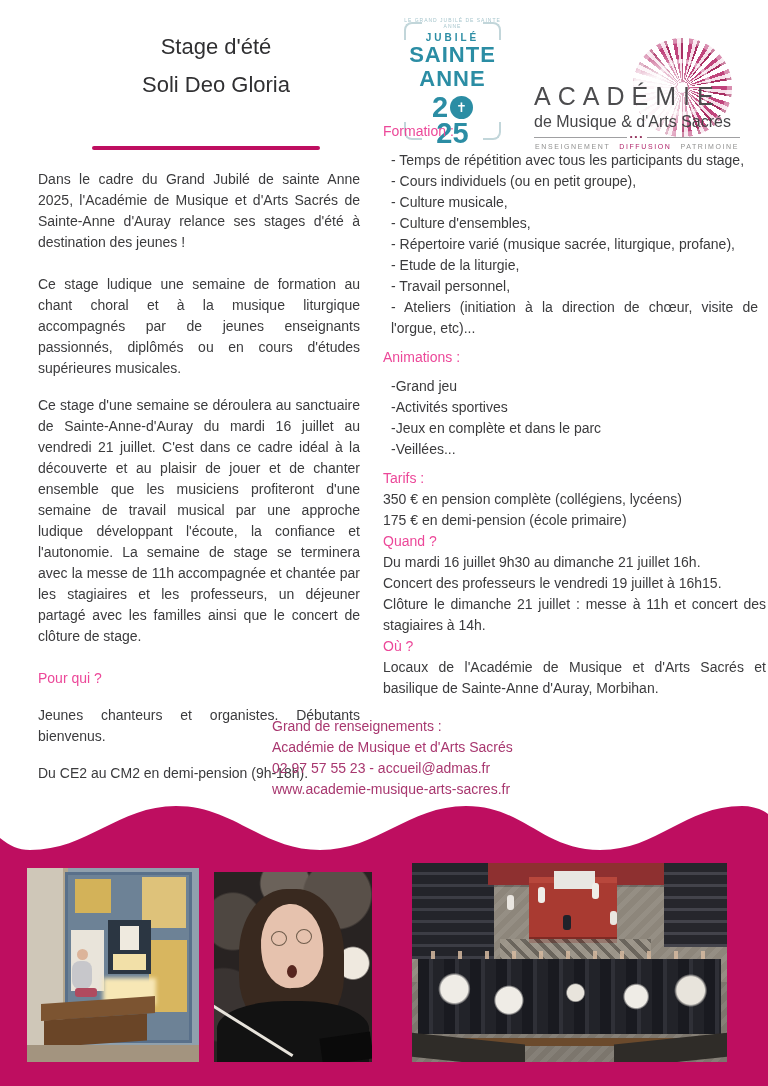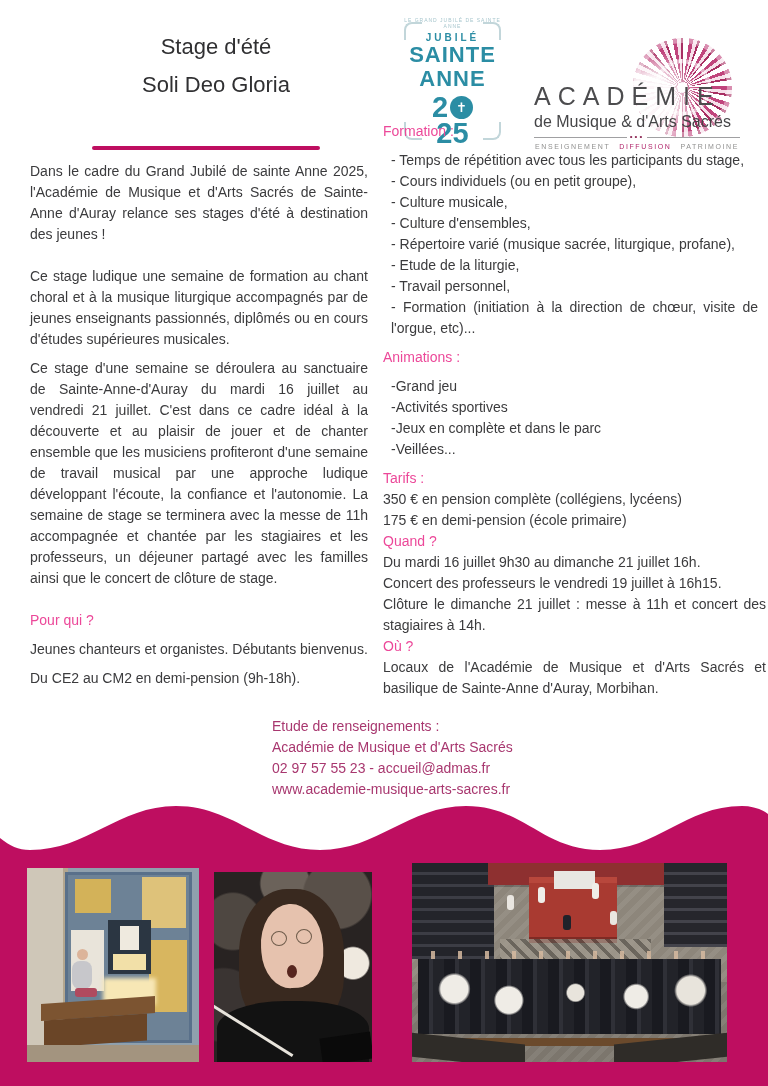--- a/index.html
+++ b/index.html
@@ -45,21 +45,21 @@
   .academie .dots{position:absolute;left:6px;top:108px;width:206px;text-align:center;font-size:8px;
                   letter-spacing:2px;color:#8c2653;background:transparent;}
   .academie .dots span{background:#ffffff;padding:0 3px;}
   .academie .tags{position:absolute;left:6px;top:119px;width:206px;display:flex;gap:9px;
                   justify-content:center;font-size:7px;letter-spacing:1.6px;color:#90908f;}
   .academie .tags .hl{color:#b0246a;}
 
   
   .left-col{position:absolute;left:22px;top:153px;width:354px;font-size:14px;line-height:21px;
             text-align:justify;}
-  .left-col p{margin:8px;}
+  .left-col p{margin:16px;}
   .left-col .gap{margin-top:21px;}
   .heading{color:#ec4899;margin:0;}
   .right-col{position:absolute;left:383px;top:121px;width:383px;font-size:14px;line-height:21px;}
   .right-col ul{list-style:none;margin:8px;padding:0;}
   .right-col li{text-align:justify;}
   .right-col p{margin:0;text-align:justify;}
   .mt27{margin-top:27px;} .mt26{margin-top:26px;} .mt24{margin-top:24px;}
 
   
   .contact{position:absolute;left:272px;top:716px;font-size:14px;line-height:21px;color:#a8376f;}
@@ -191,42 +191,42 @@
   <div class="right-col">
     <p class="heading">Formation :</p>
     <ul>
       <li>- Temps de répétition avec tous les participants du stage,</li>
       <li>- Cours individuels (ou en petit groupe),</li>
       <li>- Culture musicale,</li>
       <li>- Culture d'ensembles,</li>
       <li>- Répertoire varié (musique sacrée, liturgique, profane),</li>
       <li>- Etude de la liturgie,</li>
       <li>- Travail personnel,</li>
-      <li>- Formation (initiation à la direction de chœur, visite de l'orgue, etc)...</li>
+      <li>- Ateliers (initiation à la direction de chœur, visite de l'orgue, etc)...</li>
     </ul>
     <p class="heading mt27">Animations :</p>
     <ul>
       <li>-Grand jeu</li>
       <li>-Activités sportives</li>
       <li>-Jeux en complète et dans le parc</li>
       <li>-Veillées...</li>
     </ul>
     <p class="heading mt26">Tarifs :</p>
     <p>350 € en pension complète (collégiens, lycéens)</p>
     <p>175 € en demi-pension (école primaire)</p>
     <p class="heading mt24">Quand ?</p>
     <p>Du mardi 16 juillet 9h30 au dimanche 21 juillet 16h.</p>
     <p>Concert des professeurs le vendredi 19 juillet à 16h15.</p>
     <p>Clôture le dimanche 21 juillet : messe à 11h et concert des stagiaires à 14h.</p>
     <p class="heading">Où ?</p>
     <p>Locaux de l'Académie de Musique et d'Arts Sacrés et basilique de Sainte-Anne d'Auray, Morbihan.</p>
   </div>
 
   <div class="contact">
-    <div>Etude de renseignements :</div>
+    <div>Grand de renseignements :</div>
     <div>Académie de Musique et d'Arts Sacrés</div>
     <div>02 97 57 55 23  - accueil@admas.fr</div>
     <div>www.academie-musique-arts-sacres.fr</div>
   </div>
 
   <svg class="wave-svg" viewBox="0 0 768 288" preserveAspectRatio="none">
     <path fill="#be0e60" d="M0,40 C10,48 18,52 30,52 C88,52 118,8 176,8 C234,8 262,52 320,52
       C378,52 408,8 466,8 C524,8 542,52 600,52 C658,52 684,8 742,8 C752,8 762,11 768,16
       L768,288 L0,288 Z"></path>
   </svg>

